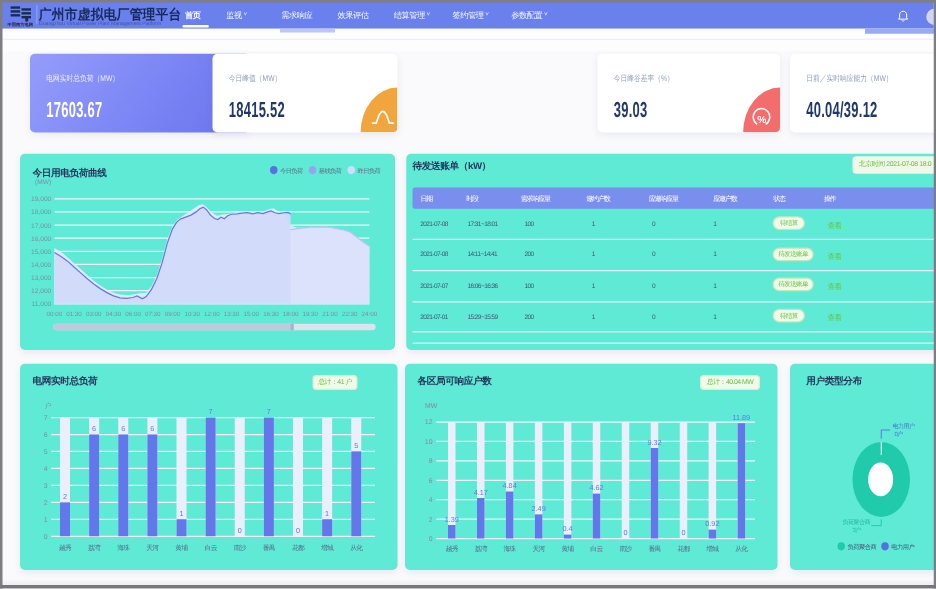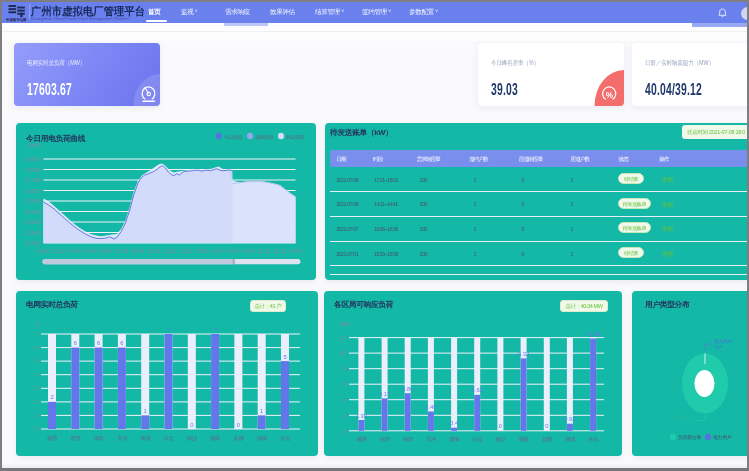--- a/index.html
+++ b/index.html
@@ -22,30 +22,30 @@
 .caret{font-size:5px;position:relative;top:-1px;}
 #underline{left:146px;top:20.3px;width:21px;height:1.8px;background:#fff;border-radius:1px;}
 #bell{left:718px;top:8px;}
 #avatar{left:741px;top:6.5px;width:13px;height:13px;border-radius:50%;background:#cfd6ee;}
 
 #strip{left:2px;top:23px;width:745px;height:18px;background:#fdfdfe;}
 
 .card{top:43px;height:63px;background:#fff;border-radius:4px;box-shadow:0 2px 6px rgba(90,100,150,.10);overflow:hidden;}
 .card .lab{position:absolute;left:13px;top:15.5px;font-size:6.6px;color:#93a0ba;white-space:nowrap;transform:scaleX(0.82);transform-origin:left top;}
 .card .val{position:absolute;left:13px;top:36px;font-size:15.5px;font-weight:bold;color:#20386a;transform:scale(0.67,1.12);transform-origin:top left;white-space:nowrap;letter-spacing:0.3px;}
-#card1{left:14px;width:146px;background:linear-gradient(125deg,#959dfa 0%,#7d87f5 50%,#6a72ec 100%);}
+#card1{left:24px;width:176px;background:linear-gradient(125deg,#959dfa 0%,#7d87f5 50%,#6a72ec 100%);}
 #card1 .lab{color:#e9ecfe;}
 #card1 .val{color:#ffffff;}
 #card2{left:170px;width:148px;}
 #card3{left:324px;width:146px;}
 #card4{left:478px;width:146px;}
 #card5{left:632px;width:146px;}
 .corner{position:absolute;right:0;bottom:0;}
 
-.panel{background:#14b8a6;border-radius:4px;box-shadow:0 2px 6px rgba(90,100,150,.10);}
+.panel{background:#5eead4;border-radius:4px;box-shadow:0 2px 6px rgba(90,100,150,.10);}
 #lpanel{left:16px;top:123px;width:300px;height:157px;}
 #rpanel{left:325px;top:123px;width:435px;height:157px;}
 #rtitle{left:330px;top:128px;font-size:7.7px;letter-spacing:-0.3px;font-weight:bold;color:#25355e;}
 #timepill{left:682px;top:125px;width:78px;height:14px;background:#f0f8ea;border-radius:3px;color:#67c23a;font-size:5.5px;letter-spacing:-0.3px;line-height:14px;padding-left:5px;white-space:nowrap;}
 
 #thead{left:330px;top:150px;width:430px;height:16.5px;background:#7a8eee;border-radius:2px 0 0 2px;}
 .th{position:absolute;top:5.5px;font-size:5.6px;letter-spacing:-0.9px;color:#fff;white-space:nowrap;}
 .tr{position:absolute;left:330px;width:430px;height:24.7px;}
 .td{position:absolute;top:10px;font-size:5.2px;letter-spacing:-0.45px;color:#46536f;white-space:nowrap;}
 .rowline{position:absolute;left:330px;width:430px;height:1px;background:#e9edf5;}
@@ -99,20 +99,28 @@
   <div class="abs card" id="card1">
     <svg class="corner" width="60" height="63" viewBox="0 0 60 63">
       <path d="M60 31 A 26.5 31 0 0 0 33.5 63 L 60 63 Z" fill="rgba(255,255,255,0.14)"></path>
       <path d="M45.2 56.2 A 6.4 6.6 0 1 1 51.8 56.2" fill="none" stroke="#fff" stroke-width="1.3"></path>
       <path d="M45 44.5 L48.2 50" stroke="#fff" stroke-width="1.2" fill="none" stroke-linecap="round"></path>
       <circle cx="48.7" cy="51" r="1.7" fill="none" stroke="#fff" stroke-width="1.1"></circle>
       <path d="M43 58.2 L54.5 58.2" stroke="#fff" stroke-width="1.5" fill="none" stroke-linecap="round"></path>
     </svg>
     <div class="lab">电网实时总负荷（MW）</div>
     <div class="val">17603.67</div>
+  </div>
+  <div class="abs card" id="card2">
+    <svg class="corner" width="31" height="37" viewBox="0 0 31 37">
+      <path d="M31 1 A 29.5 36 0 0 0 1.5 37 L 31 37 Z" fill="#f0a63c"></path>
+      <path d="M10.5 29.5 h3.5 c3.5 -12.5 7 -12.5 10.5 0 h3.5" fill="none" stroke="#fff" stroke-width="1.4"></path>
+    </svg>
+    <div class="lab">今日峰值（MW）</div>
+    <div class="val">18415.52</div>
   </div>
   <div class="abs card" id="card4">
     <svg class="corner" width="31" height="37" viewBox="0 0 31 37">
       <path d="M31 1 A 29.5 36 0 0 0 1.5 37 L 31 37 Z" fill="#f36d6d"></path>
       <path d="M12.8 30.5 A 6.6 6.8 0 1 1 19.6 30.5" fill="none" stroke="#fff" stroke-width="1.2"></path>
       <text x="16.4" y="29.4" font-size="8.2" font-weight="bold" fill="#fff" text-anchor="middle" font-family="Liberation Sans">%</text>
     </svg>
     <div class="lab">今日峰谷差率（%）</div>
     <div class="val">39.03</div>
   </div>
@@ -295,21 +303,21 @@
       <rect x="241.7" y="124.4" width="8" height="13.6" fill="#6377ea"></rect>
       <text x="245.7" y="121.9" font-size="5.8" fill="#6377ea" text-anchor="middle" font-family="Liberation Sans">1</text>
       <text x="245.7" y="149" font-size="5.4" fill="#5c6b8c" letter-spacing="-0.5" text-anchor="middle" font-family="Liberation Sans">增城</text>
       <rect x="265.0" y="43.0" width="8" height="95.0" fill="#ebeffb"></rect>
       <rect x="265.0" y="70.1" width="8" height="67.9" fill="#6377ea"></rect>
       <text x="269.0" y="67.6" font-size="5.8" fill="#6377ea" text-anchor="middle" font-family="Liberation Sans">5</text>
       <text x="269.0" y="149" font-size="5.4" fill="#5c6b8c" letter-spacing="-0.5" text-anchor="middle" font-family="Liberation Sans">从化</text>
     </svg>
   </div>
   <div class="abs panel" id="bpanel">
-    <div class="ptitle" style="left:10px;top:9px;">各区局可响应负荷</div>
+    <div class="ptitle" style="left:10px;top:9px;">各区局可响应户数</div>
     <div class="greenpill" style="left:236px;top:9px;width:48px;height:12px;line-height:11px;font-size:5.5px;white-space:nowrap;">总计：40.04 MW</div>
     <svg width="298" height="165" viewBox="0 0 298 165" style="position:absolute;left:0;top:0;">
       <text x="16" y="35" font-size="5.5" fill="#808ba5" font-family="Liberation Sans">MW</text>
       <line x1="25" y1="139.8" x2="280" y2="139.8" stroke="#f1f3fa" stroke-width="1"></line>
       <text x="22" y="141.8" font-size="5.5" fill="#808ba5" text-anchor="end" font-family="Liberation Sans">0</text>
       <line x1="25" y1="124.3" x2="280" y2="124.3" stroke="#f1f3fa" stroke-width="1"></line>
       <text x="22" y="126.3" font-size="5.5" fill="#808ba5" text-anchor="end" font-family="Liberation Sans">2</text>
       <line x1="25" y1="108.7" x2="280" y2="108.7" stroke="#f1f3fa" stroke-width="1"></line>
       <text x="22" y="110.7" font-size="5.5" fill="#808ba5" text-anchor="end" font-family="Liberation Sans">4</text>
       <line x1="25" y1="93.2" x2="280" y2="93.2" stroke="#f1f3fa" stroke-width="1"></line>

